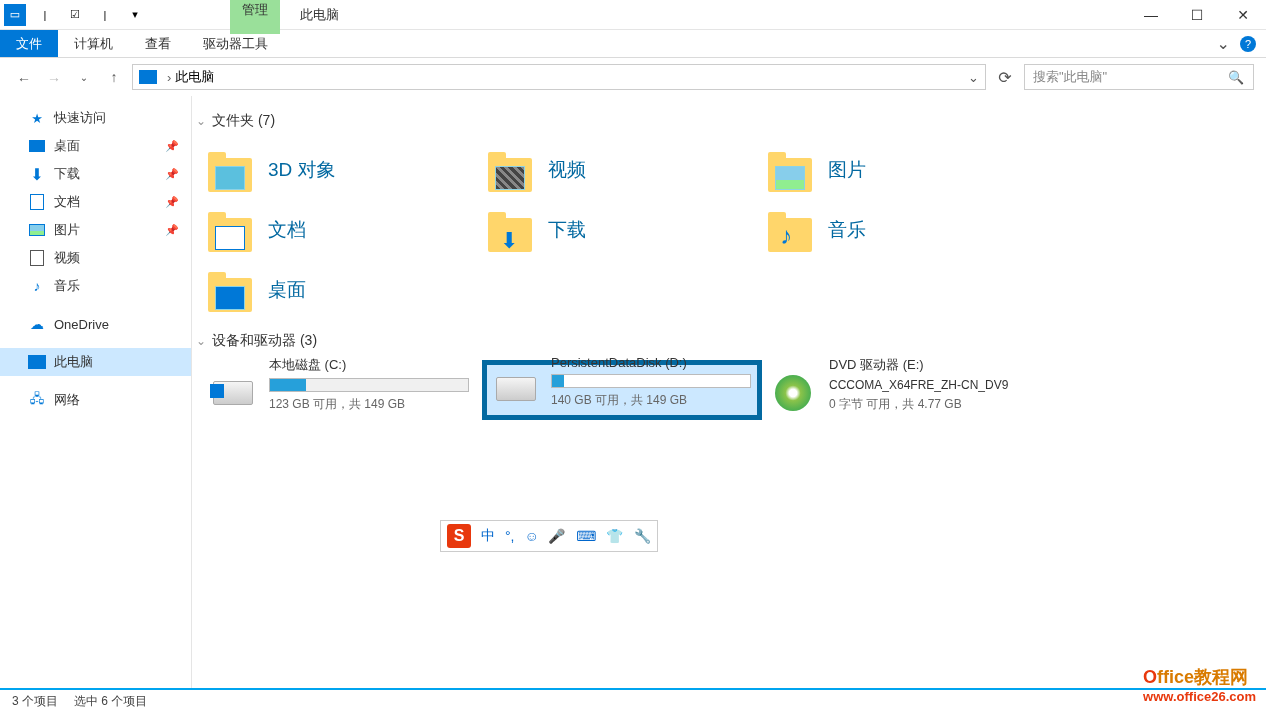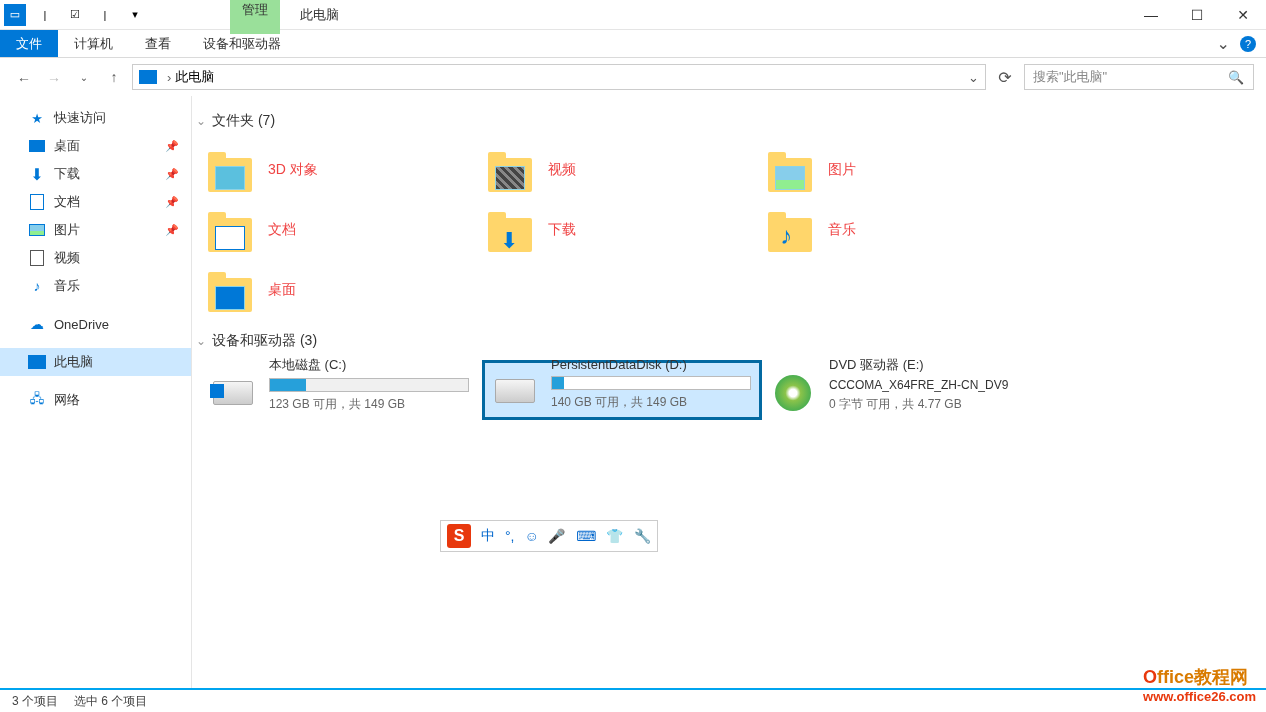--- a/index.html
+++ b/index.html
@@ -47,26 +47,26 @@
     
     .content { flex: 1; padding: 10px 0 0 0; overflow: auto; }
     .group-header { display: flex; align-items: center; font-size: 14px; color: #333; margin: 6px 0 10px 4px; }
     .group-chevron { color: #999; margin-right: 6px; font-size: 12px; }
     .folder-grid { display: flex; flex-wrap: wrap; margin-left: 10px; margin-bottom: 12px; }
     .folder-item { width: 280px; height: 60px; display: flex; align-items: center; padding: 4px; }
     .folder-thumb { width: 48px; height: 48px; margin-right: 14px; position: relative; }
     .folder-back { position: absolute; width: 44px; height: 34px; bottom: 2px; left: 2px; background: #ffd66b; border-radius: 2px; }
     .folder-tab { position: absolute; width: 18px; height: 8px; top: 6px; left: 2px; background: #ffd66b; border-radius: 2px 2px 0 0; }
     .folder-inner { position: absolute; width: 30px; height: 24px; bottom: 4px; left: 9px; background: #fff; border: 1px solid #8cd3e6; }
-    .folder-name { font-size: 14px; color: #ef4444; }
+    .folder-name { font-size: 19px; color: #0369a1; }
     
     
     .drive-grid { display: flex; flex-wrap: wrap; margin-left: 10px; }
     .drive-item { width: 280px; height: 60px; display: flex; align-items: flex-end; padding: 6px; border: 1px solid transparent; }
-    .drive-item.selected { background: #cce8ff; border: 3px solid #0369a1; }
+    .drive-item.selected { background: #cce8ff; border: 5px solid #0369a1; }
     .drive-thumb { width: 48px; height: 40px; margin-right: 12px; display: flex; align-items: center; justify-content: center; font-size: 28px; }
     .drive-info { flex: 1; }
     .drive-name { font-size: 13px; color: #333; margin-bottom: 4px; }
     .drive-bar { width: 200px; height: 14px; border: 1px solid #bbb; background: #f0f0f0; position: relative; margin-bottom: 4px; }
     .drive-bar-fill { height: 100%; background: #26a0da; }
     .drive-text { font-size: 12px; color: #666; }
     
     
     .statusbar { position: absolute; bottom: 0; left: 0; right: 0; height: 24px; border-top: 2px solid #00a4ef; display: flex; align-items: center; padding: 0 12px; font-size: 12px; color: #444; gap: 16px; background: #fff; }
     
@@ -115,21 +115,21 @@
     <div class="win-ctrl">—</div>
     <div class="win-ctrl">☐</div>
     <div class="win-ctrl">✕</div>
   </div>
 </div>
 
 <div class="ribbon-tabs">
   <div class="ribbon-tab file">文件</div>
   <div class="ribbon-tab">计算机</div>
   <div class="ribbon-tab">查看</div>
-  <div class="ribbon-tab">设备和驱动器</div>
+  <div class="ribbon-tab">驱动器工具</div>
   <div class="ribbon-right">
     <span style="color:#555">⌄</span>
     <div class="help-icon">?</div>
   </div>
 </div>
 
 <div class="address-row">
   <div class="nav-btn">←</div>
   <div class="nav-btn" style="color:#bbb">→</div>
   <div class="nav-btn" style="font-size:10px">⌄</div>

